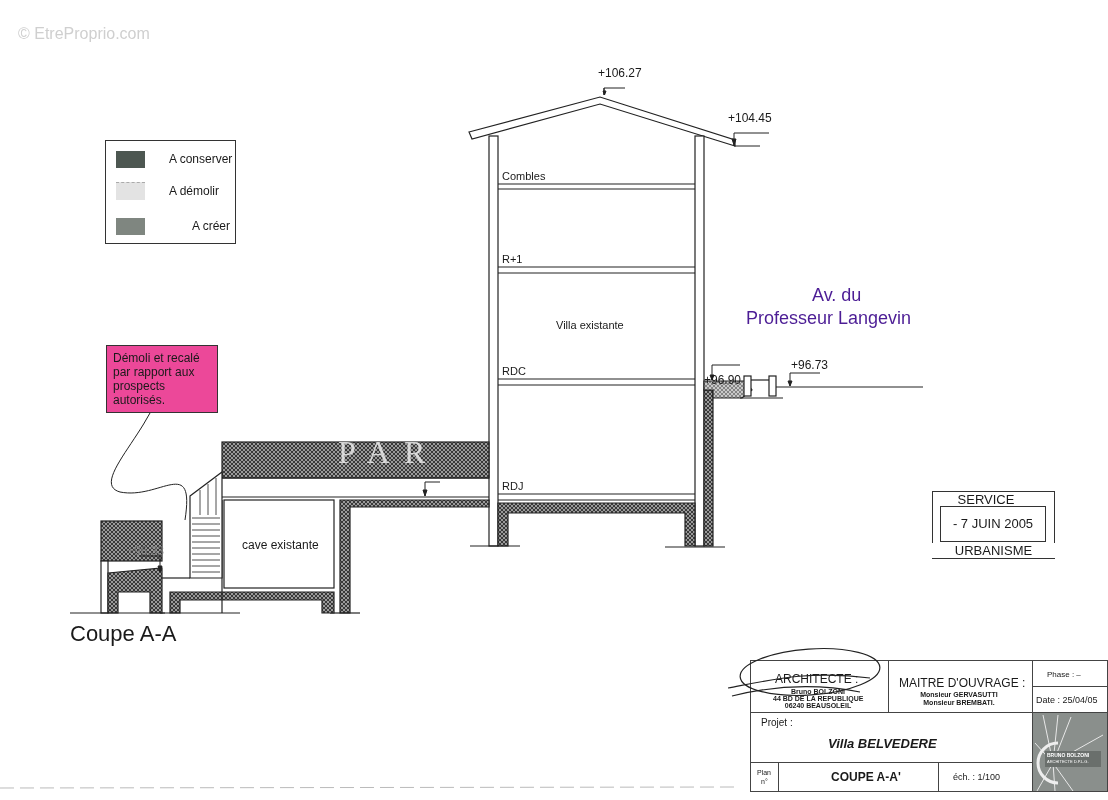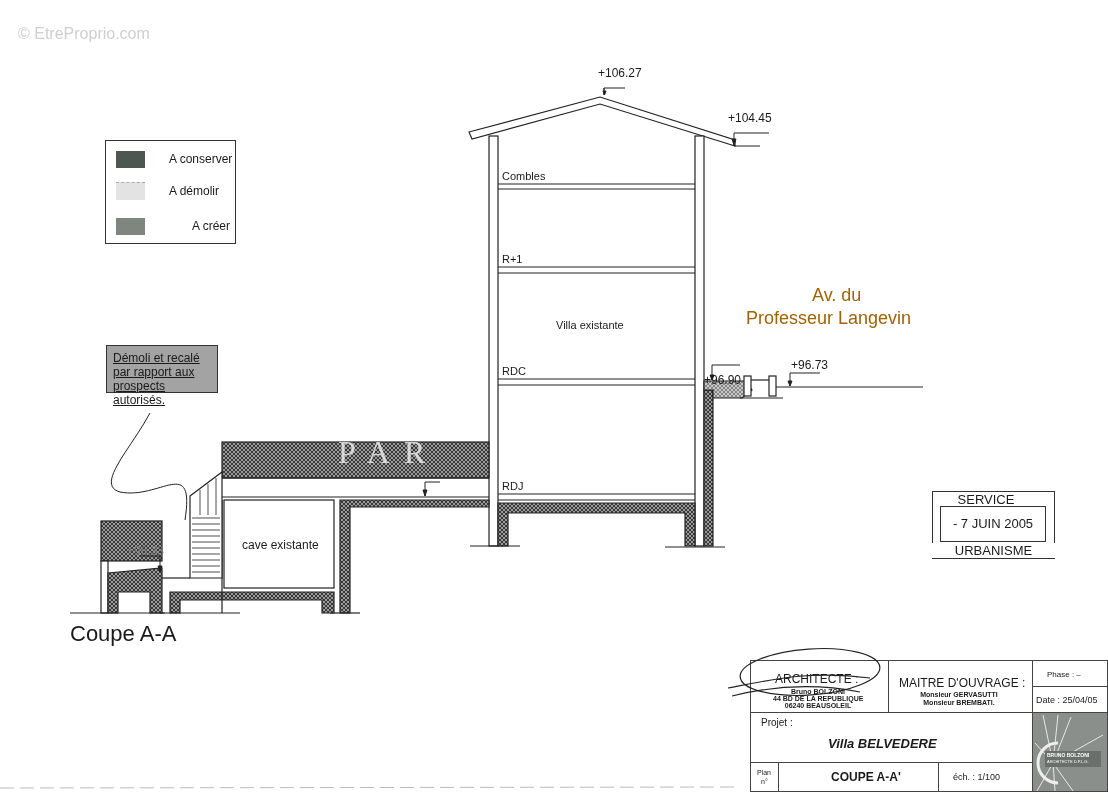--- a/index.html
+++ b/index.html
@@ -9,27 +9,27 @@
   .t { position:absolute; white-space:nowrap; line-height:1; }
   .watermark { left:18px; top:26px; font-size:16px; color:#cfcfcf; }
   .legend { position:absolute; left:105px; top:140px; width:129px; height:102px;
             border:1px solid #333; background:#fff; }
   .legend .row { position:absolute; left:10px; height:16px; display:flex; align-items:center; }
   .legend .sw { width:29px; height:17px; margin-right:24px; }
   .legend .lbl { font-size:12px; }
   .sw-conserver { background:#4d5751; }
   .sw-demolir { background:#e3e3e3; border-top:1px dashed #aaa; }
   .sw-creer { background:#7f8680; }
-  .note { position:absolute; left:106px; top:345px; width:112px; height:48px;
-          border:1px solid #333; background:#a3a3a3; padding:5px 6px 0 6px; box-sizing:border-box;
-          font-size:12px; line-height:14px;text-decoration:underline; }
+  .note { position:absolute; left:106px; top:345px; width:112px; height:68px;
+          border:1px solid #333; background:#ec4899; padding:5px 6px 0 6px; box-sizing:border-box;
+          font-size:12px; line-height:14px; }
   .note span { display:block; }
   .lvl { font-size:11px; }
   .dim { font-size:12px; }
-  .street { font-size:18px; color:#a16207; text-align:left; }
+  .street { font-size:18px; color:#4c1d95; text-align:left; }
   .coupe { left:70px; top:623px; font-size:22px; }
   .stamp { position:absolute; left:932px; top:491px; width:123px; height:68px; }
   .stamp .outer { position:absolute; left:0; top:0; width:121px; height:66px; border:1px solid #333; }
   .stamp .inner { position:absolute; left:8px; top:15px; width:104px; height:34px; border:1px solid #333; background:#fff; }
   .stamp .s-top { position:absolute; left:0; top:1px; width:108px; text-align:center; font-size:13px; }
   .stamp .s-date { position:absolute; left:8px; top:25px; width:106px; text-align:center; font-size:13px; }
   .stamp .s-bot { position:absolute; left:0; top:52px; width:123px; text-align:center; font-size:13px; background:#fff; }
   .tb { position:absolute; left:750px; top:660px; width:356px; height:130px; border:1px solid #444; background:#fff; }
   .tb div.cell { position:absolute; box-sizing:border-box; border-right:1px solid #444; border-bottom:1px solid #444; }
   .tb .small { font-size:7px; font-weight:bold; text-align:center; line-height:8px; }

